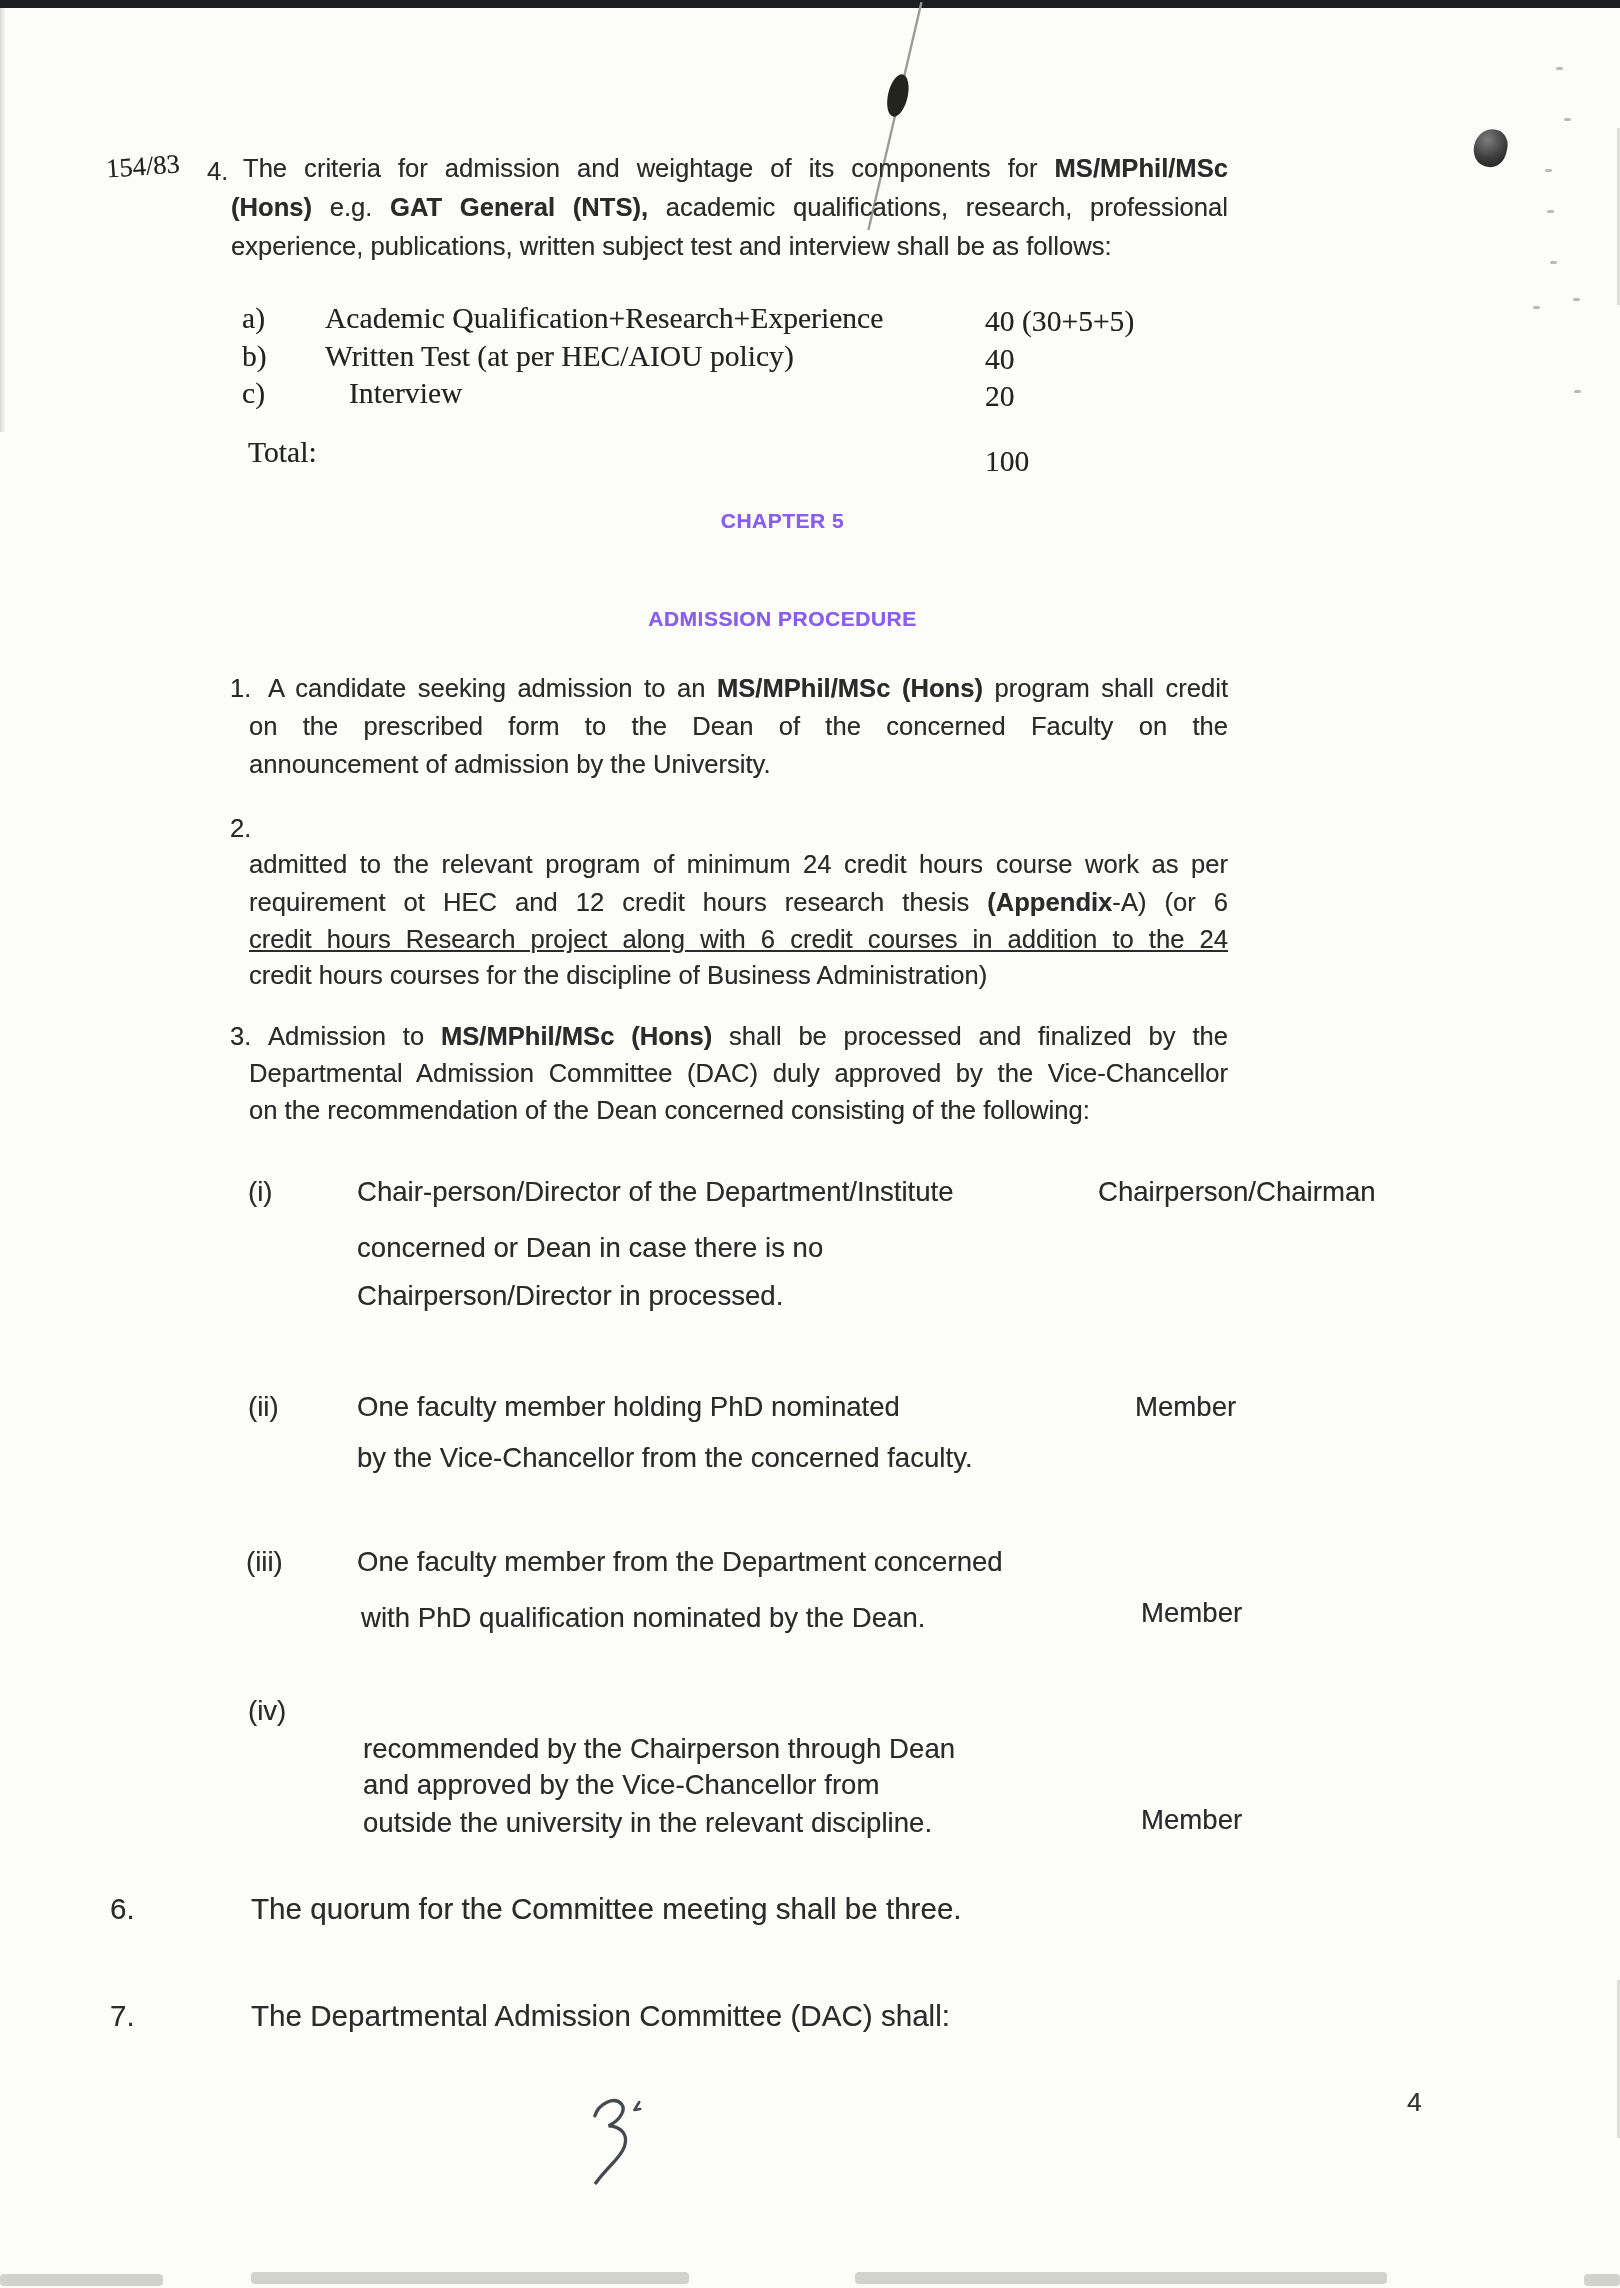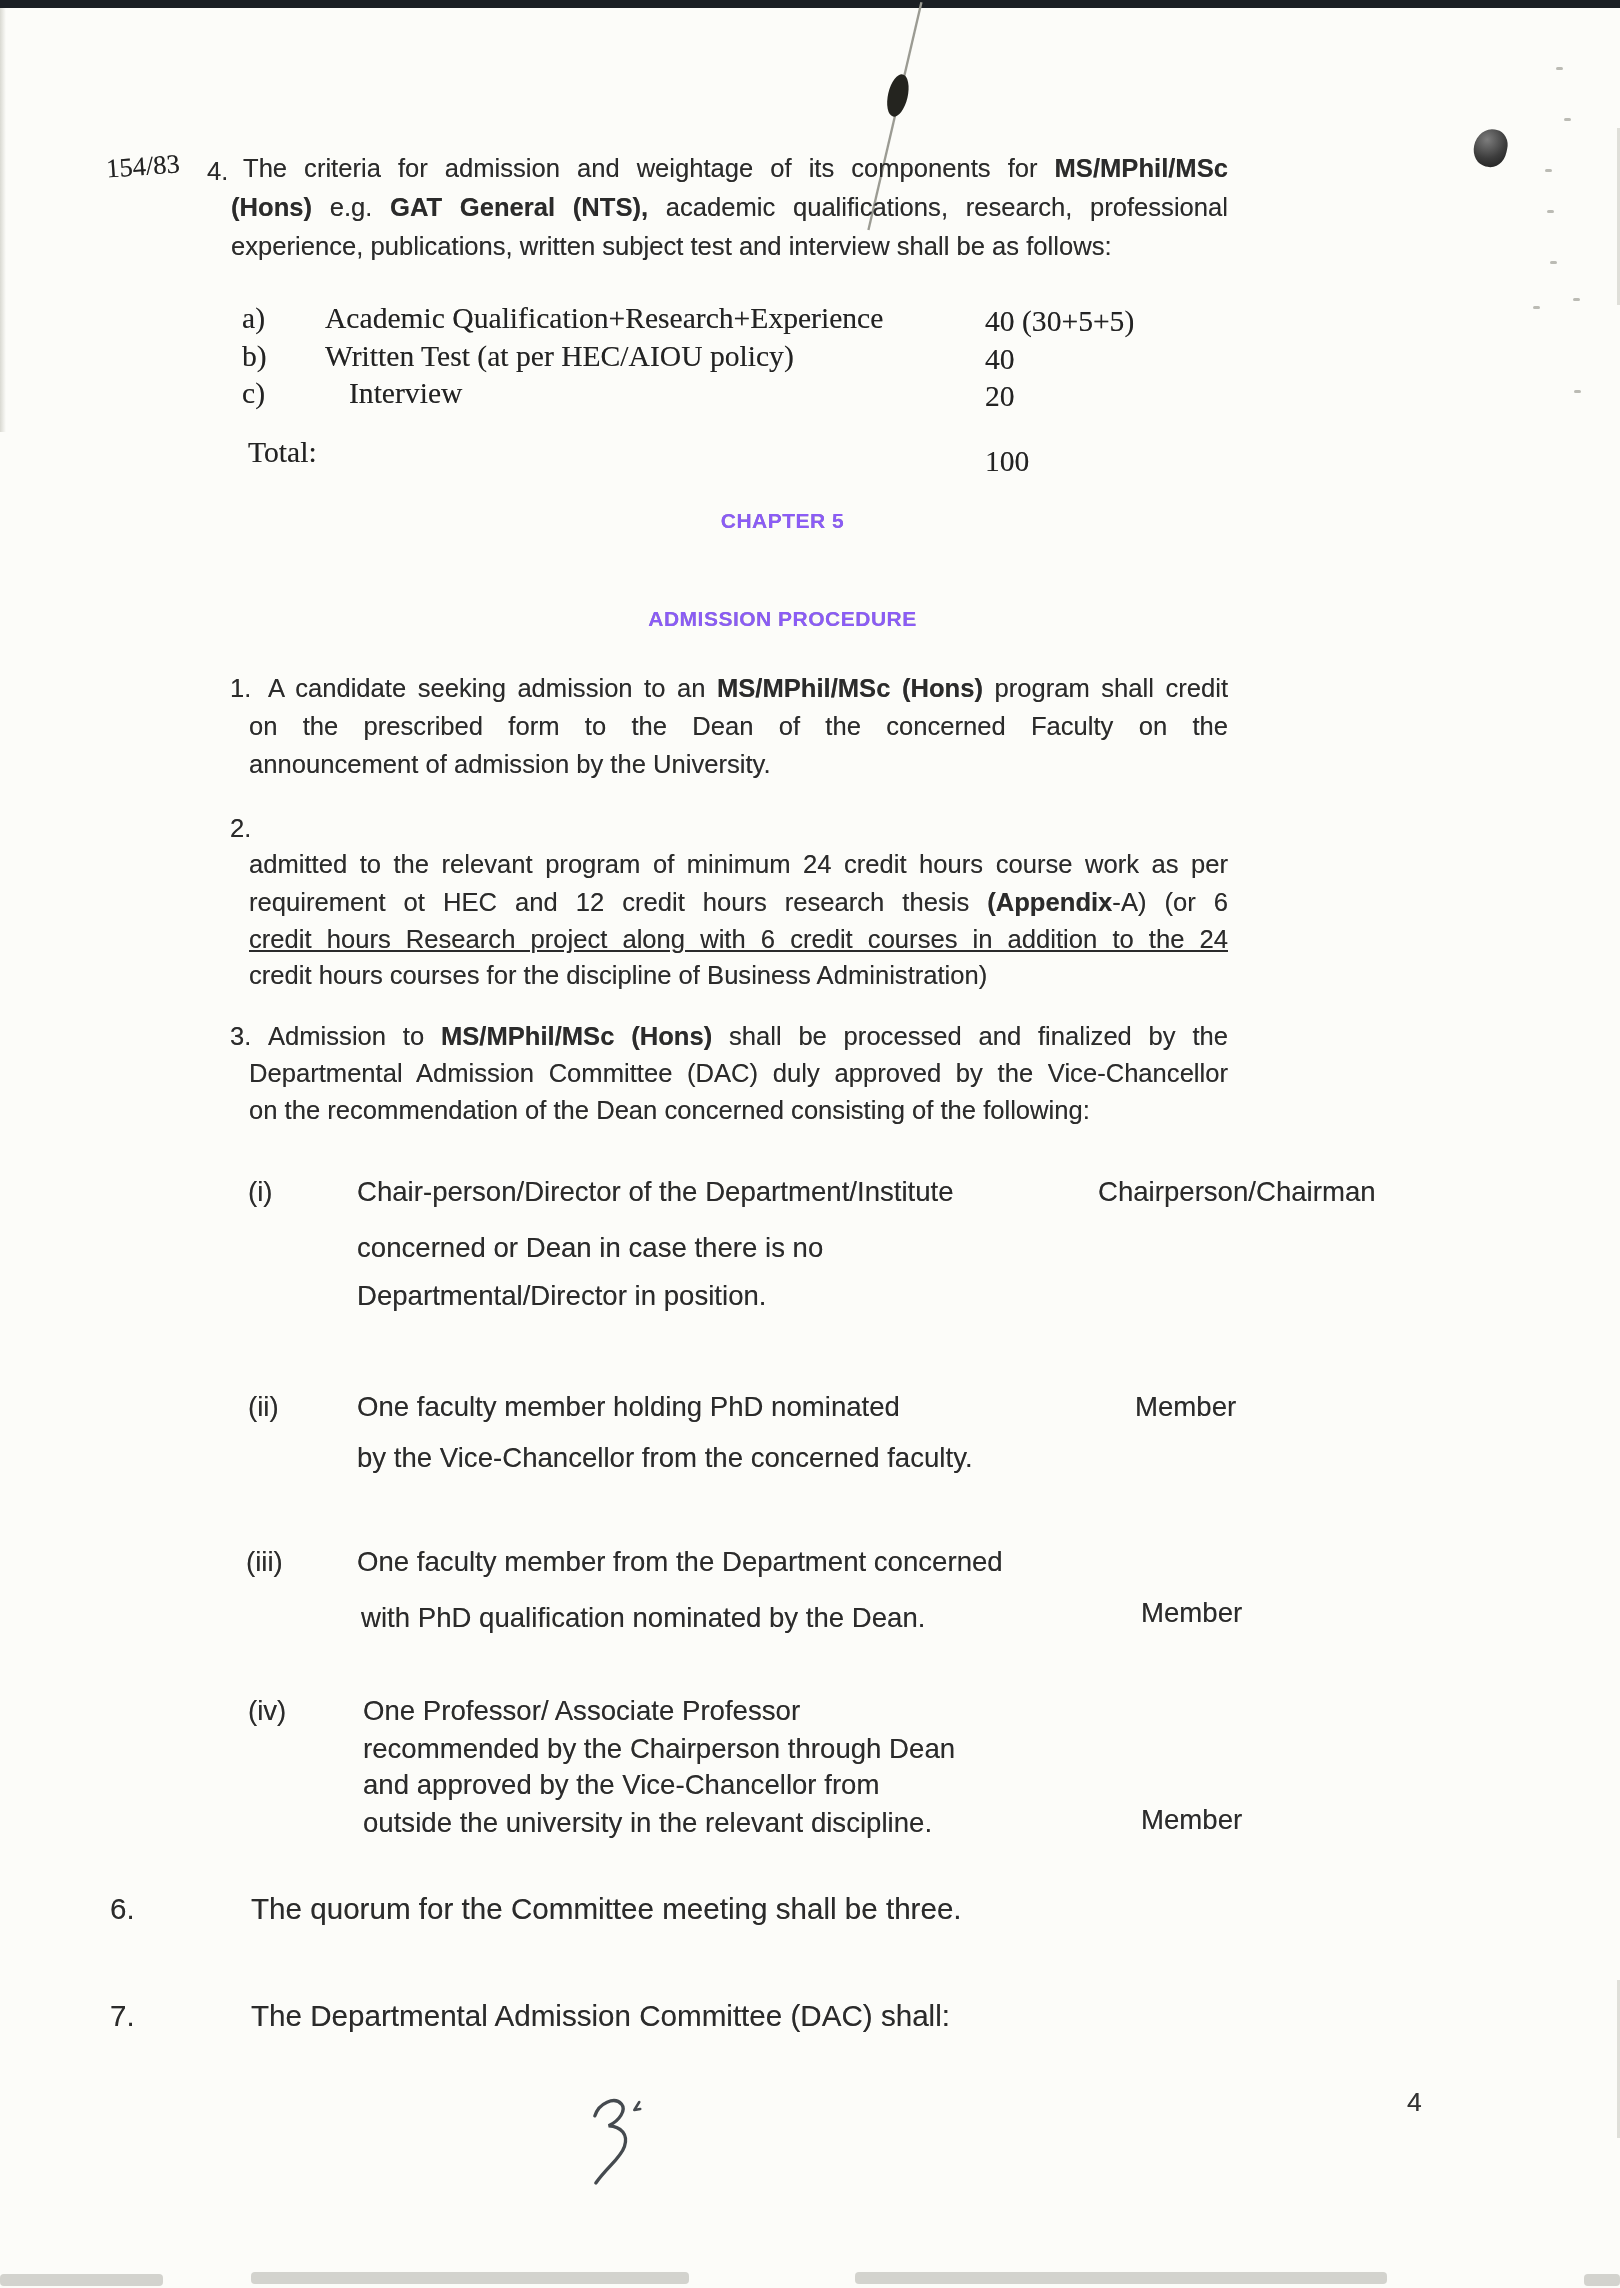--- a/index.html
+++ b/index.html
@@ -85,35 +85,34 @@
   <div class="ln b26" style="left:249px;top:960px;"><span>credit hours courses for the discipline of Business Administration)</span></div>
 
   <div class="ln b26" style="left:230px;top:1021px;">3.</div>
   <div class="jl b26" style="left:268px;top:1021px;width:960px;"><span>Admission to </span><span style="font-weight: bold;">MS/MPhil/MSc (Hons)</span><span> shall be processed and finalized by the</span></div>
   <div class="jl b26" style="left:249px;top:1058px;width:979px;"><span>Departmental Admission Committee (DAC) duly approved by the Vice-Chancellor</span></div>
   <div class="ln b26" style="left:249px;top:1095px;"><span>on the recommendation of the Dean concerned consisting of the following:</span></div>
 
   <div class="ln c28" style="left:248px;top:1175px;">(i)</div>
   <div class="ln c28" style="left:357px;top:1175px;">Chair-person/Director of the Department/Institute</div>
   <div class="ln c28" style="left:357px;top:1231px;">concerned or Dean in case there is no</div>
-  <div class="ln c28" style="left:357px;top:1279px;">Departmental/Director in position.</div>
+  <div class="ln c28" style="left:357px;top:1279px;">Chairperson/Director in processed.</div>
   <div class="ln c28" style="left:1098px;top:1175px;">Chairperson/Chairman</div>
 
   <div class="ln c28" style="left:248px;top:1390px;">(ii)</div>
   <div class="ln c28" style="left:357px;top:1390px;">One faculty member holding PhD nominated</div>
   <div class="ln c28" style="left:357px;top:1441px;">by the Vice-Chancellor from the concerned faculty.</div>
   <div class="ln c28" style="left:1135px;top:1390px;">Member</div>
 
   <div class="ln c28" style="left:246px;top:1545px;">(iii)</div>
   <div class="ln c28" style="left:357px;top:1545px;">One faculty member from the Department concerned</div>
   <div class="ln c28" style="left:361px;top:1601px;">with PhD qualification nominated by the Dean.</div>
   <div class="ln c28" style="left:1141px;top:1596px;">Member</div>
 
   <div class="ln c28" style="left:248px;top:1694px;">(iv)</div>
-  <div class="ln c28" style="left:363px;top:1694px;">One Professor/ Associate Professor</div>
   <div class="ln c28" style="left:363px;top:1732px;">recommended by the Chairperson through Dean</div>
   <div class="ln c28" style="left:363px;top:1768px;">and approved by the Vice-Chancellor from</div>
   <div class="ln c28" style="left:363px;top:1806px;">outside the university in the relevant discipline.</div>
   <div class="ln c28" style="left:1141px;top:1803px;">Member</div>
 
   <div class="ln c30" style="left:110px;top:1891px;">6.</div>
   <div class="ln c30" style="left:251px;top:1891px;">The quorum for the Committee meeting shall be three.</div>
   <div class="ln c30" style="left:110px;top:1998px;">7.</div>
   <div class="ln c30" style="left:251px;top:1998px;">The Departmental Admission Committee (DAC) shall:</div>
 

